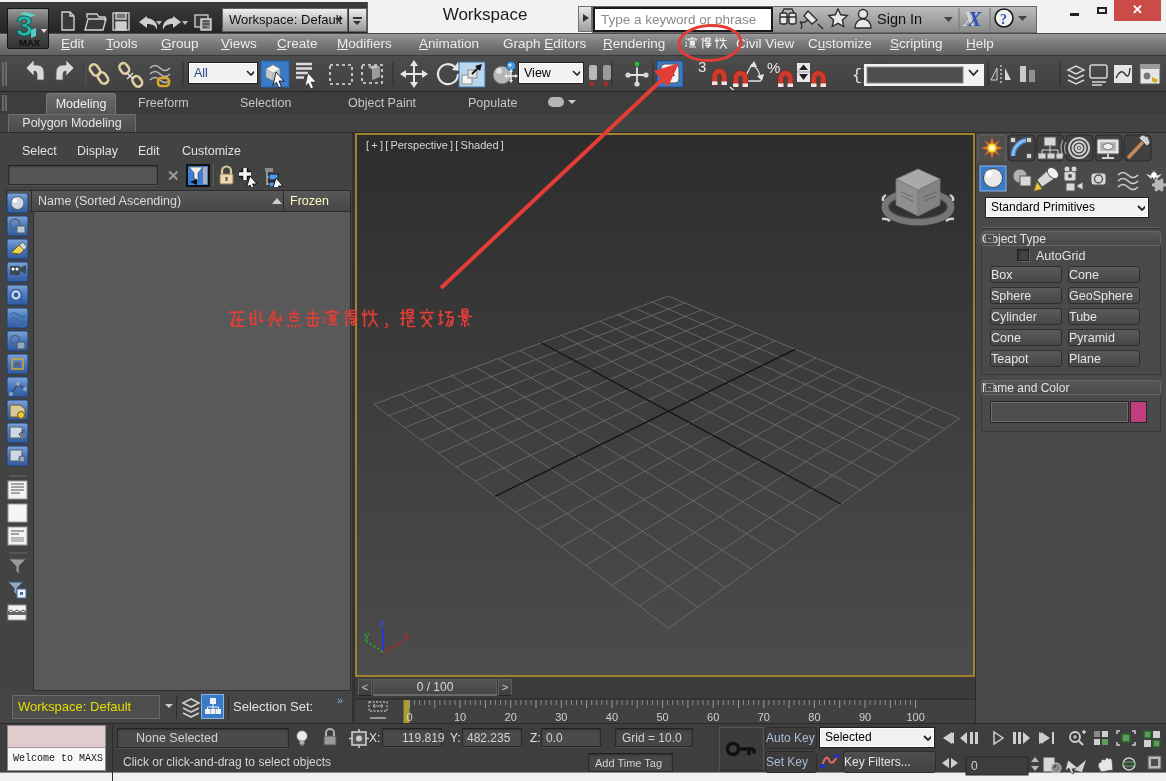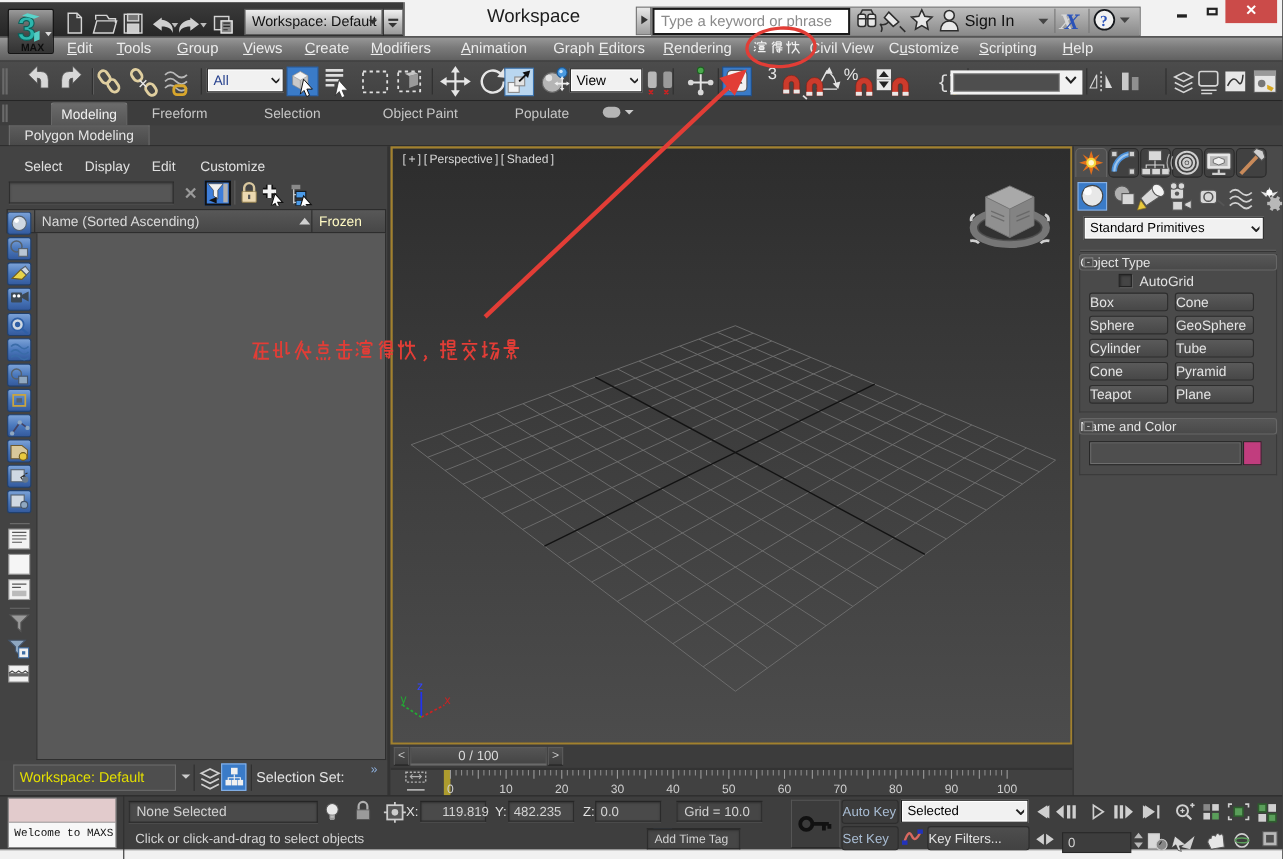--- a/index.html
+++ b/index.html
@@ -594,21 +594,21 @@
 
 <div class="abs" id="statusbar" style="left:0;top:723px;width:1166px;height:49px;background:#3e3e3e;border-top:1px solid #2a2a2a;"></div>
 <div class="abs" style="left:0;top:772px;width:1166px;height:9px;background:#f1f1f1;border-top:1px solid #888"></div>
 
 <div class="abs" style="left:7px;top:725px;width:99px;height:46px;border:1px solid #8a8a8a">
 <div style="width:100%;height:22px;background:#e2cbcc;border-bottom:1px solid #999"></div>
 <div style="width:100%;height:22px;background:#f7f7f7;color:#111;font-family:'Liberation Mono',monospace;font-size:10px;line-height:21px;padding-left:5px;overflow:hidden;white-space:nowrap">Welcome to MAXS</div>
 </div>
 <div class="abs" style="left:112px;top:723px;width:1px;height:58px;background:#2e2e2e"></div>
 
-<div class="inset" style="left:117px;top:728px;width:172px;height:20px;font-size:12.5px;line-height:19px;padding-left:6px">None Selected</div>
+<div class="inset" style="left:117px;top:728px;width:172px;height:20px;font-size:12.5px;line-height:19px;padding-left:18px">None Selected</div>
 <div class="abs txt" style="left:123px;top:755px;font-size:12px;color:#d4d4d4">Click or click-and-drag to select objects</div>
 
 <svg class="abs" width="80" height="24" viewBox="0 0 80 24" style="left:292px;top:727px">
 <circle cx="10" cy="9" r="5.5" fill="#e8e8e8" stroke="#555"></circle>
       <path d="M8 14h4v3h-4zM8 18h4" stroke="#999" fill="#bbb"></path>
 <rect x="32" y="9" width="12" height="9" rx="1" fill="#9a9a9a" stroke="#555"></rect>
       <path d="M34 9V6a4 4 0 0 1 8 0v3" fill="none" stroke="#b0b0b0" stroke-width="2"></path>
 <rect x="60" y="5" width="14" height="13" fill="#555" stroke="#ccc" stroke-width="1.6"></rect>
       <circle cx="67" cy="11.5" r="3" fill="#ccc"></circle>
       <path d="M60 11.5h-3M74 11.5h3M67 5V2M67 18v3" stroke="#ccc" stroke-width="1.6"></path>

